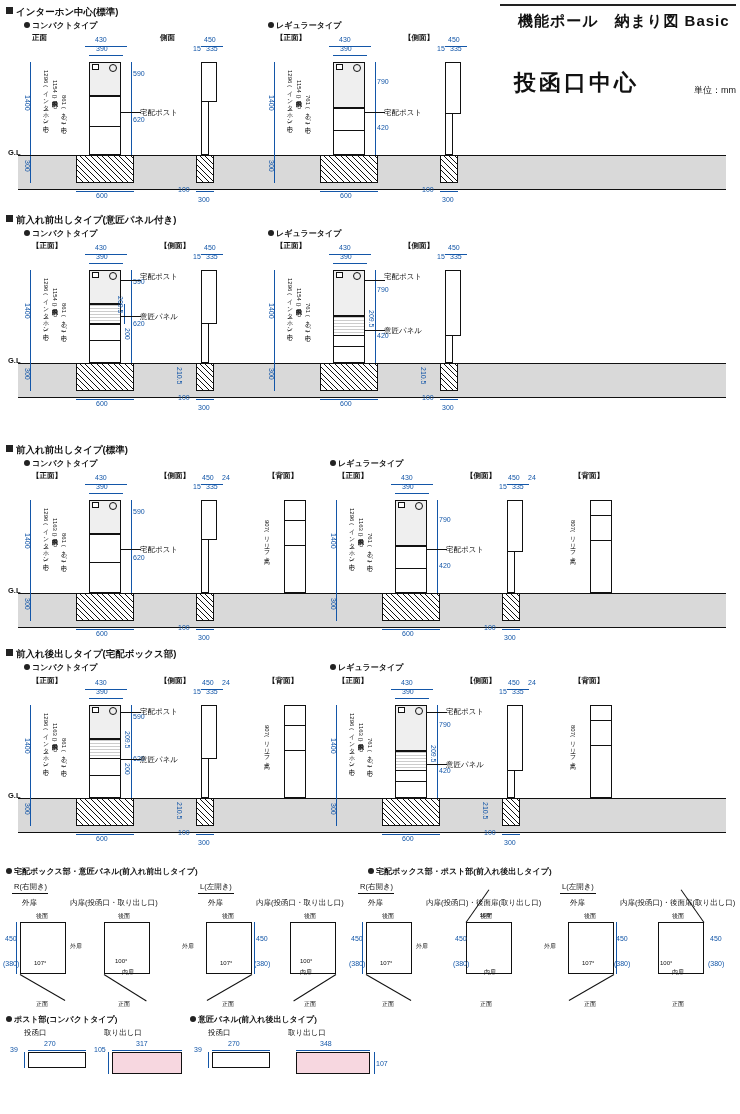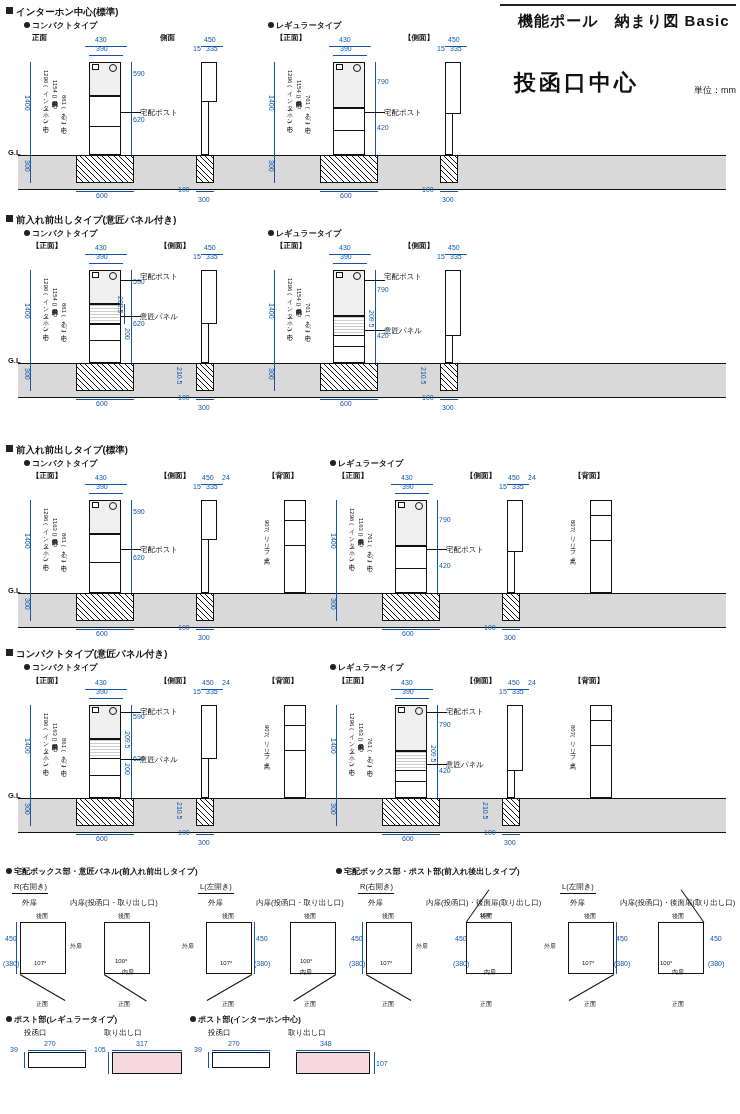--- a/index.html
+++ b/index.html
@@ -364,21 +364,21 @@
 <div class="hline" style="left:502px;top:629px;width:18px;"></div>
 <div class="abs dim" style="left:484px;top:624px;">100</div>
 <div class="abs dim" style="left:504px;top:634px;">300</div>
 
 <div class="box" style="left:590px;top:500px;width:22px;height:93px;"></div>
 <div class="kline" style="left:590px;top:515px;width:22px;"></div>
 <div class="kline" style="left:590px;top:540px;width:22px;"></div>
 <div class="abs vtxt-s" style="left:568px;top:520px;">807(リリーフ高さ)</div>
 
 <div class="abs sec-head" style="left:6px;top:648px;">
-  <span class="sq"></span><span>コンパクトタイプ(意匠パネル付き)</span>
+  <span class="sq"></span><span>前入れ後出しタイプ(宅配ボックス部)</span>
 </div>
 <div class="abs sub-head" style="left:24px;top:662px;">
   <span class="dot"></span><span>コンパクトタイプ</span>
 </div>
 <div class="abs lbl-b" style="left:32px;top:676px;">【正面】</div>
 <div class="abs lbl-b" style="left:160px;top:676px;">【側面】</div>
 <div class="abs lbl-b" style="left:268px;top:676px;">【背面】</div>
 
 <div class="ground" style="left:18px;top:798px;width:708px;height:34px;"></div>
 <div class="kline" style="left:18px;top:798px;width:708px;"></div>
@@ -485,21 +485,21 @@
 <div class="abs dim" style="left:504px;top:839px;">300</div>
 
 <div class="box" style="left:590px;top:705px;width:22px;height:93px;"></div>
 <div class="kline" style="left:590px;top:720px;width:22px;"></div>
 <div class="kline" style="left:590px;top:745px;width:22px;"></div>
 <div class="abs vtxt-s" style="left:568px;top:725px;">807(リリーフ高さ)</div>
 
 <div class="abs sub-head" style="left:6px;top:866px;">
   <span class="dot"></span><span>宅配ボックス部・意匠パネル(前入れ前出しタイプ)</span>
 </div>
-<div class="abs sub-head" style="left:336px;top:866px;">
+<div class="abs sub-head" style="left:368px;top:866px;">
   <span class="dot"></span><span>宅配ボックス部・ポスト部(前入れ後出しタイプ)</span>
 </div>
 
 <div class="abs lbl" style="left:14px;top:882px;">R(右開き)</div>
 <div class="kline" style="left:12px;top:893px;width:36px;"></div>
 <div class="abs lbl" style="left:22px;top:898px;">外扉</div>
 <div class="abs lbl" style="left:70px;top:898px;">内扉(投函口・取り出し口)</div>
 <div class="abs tiny" style="left:36px;top:912px;">後面</div>
 <div class="abs tiny" style="left:118px;top:912px;">後面</div>
 <div class="box" style="left:20px;top:922px;width:46px;height:52px;"></div>
@@ -574,37 +574,37 @@
 <div class="abs tiny" style="left:672px;top:968px;">内扉</div>
 <div class="abs dim" style="left:616px;top:935px;">450</div>
 <div class="abs dim" style="left:614px;top:960px;">(380)</div>
 <div class="vline" style="left:616px;top:922px;height:52px;"></div>
 <div class="abs dim" style="left:710px;top:935px;">450</div>
 <div class="abs dim" style="left:708px;top:960px;">(380)</div>
 <div class="abs tiny" style="left:584px;top:1000px;">正面</div>
 <div class="abs tiny" style="left:672px;top:1000px;">正面</div>
 
 <div class="abs sub-head" style="left:6px;top:1014px;">
-  <span class="dot"></span><span>ポスト部(レギュラータイプ)</span>
+  <span class="dot"></span><span>ポスト部(コンパクトタイプ)</span>
 </div>
 <div class="abs lbl" style="left:24px;top:1028px;">投函口</div>
 <div class="abs lbl" style="left:104px;top:1028px;">取り出し口</div>
 <div class="abs dim" style="left:44px;top:1040px;">270</div>
 <div class="hline" style="left:28px;top:1050px;width:58px;"></div>
 <div class="abs dim" style="left:136px;top:1040px;">317</div>
 <div class="hline" style="left:112px;top:1050px;width:70px;"></div>
 <div class="box" style="left:28px;top:1052px;width:58px;height:16px;"></div>
 <div class="box pinkfill" style="left:112px;top:1052px;width:70px;height:22px;"></div>
 <div class="abs dim" style="left:10px;top:1046px;">39</div>
 <div class="abs dim" style="left:94px;top:1046px;">105</div>
 <div class="vline" style="left:24px;top:1052px;height:16px;"></div>
 <div class="vline" style="left:108px;top:1052px;height:22px;"></div>
 
 <div class="abs sub-head" style="left:190px;top:1014px;">
-  <span class="dot"></span><span>ポスト部(インターホン中心)</span>
+  <span class="dot"></span><span>意匠パネル(前入れ後出しタイプ)</span>
 </div>
 <div class="abs lbl" style="left:208px;top:1028px;">投函口</div>
 <div class="abs lbl" style="left:288px;top:1028px;">取り出し口</div>
 <div class="abs dim" style="left:228px;top:1040px;">270</div>
 <div class="hline" style="left:212px;top:1050px;width:58px;"></div>
 <div class="abs dim" style="left:320px;top:1040px;">348</div>
 <div class="hline" style="left:296px;top:1050px;width:74px;"></div>
 <div class="box" style="left:212px;top:1052px;width:58px;height:16px;"></div>
 <div class="box pinkfill" style="left:296px;top:1052px;width:74px;height:22px;"></div>
 <div class="abs dim" style="left:194px;top:1046px;">39</div>

